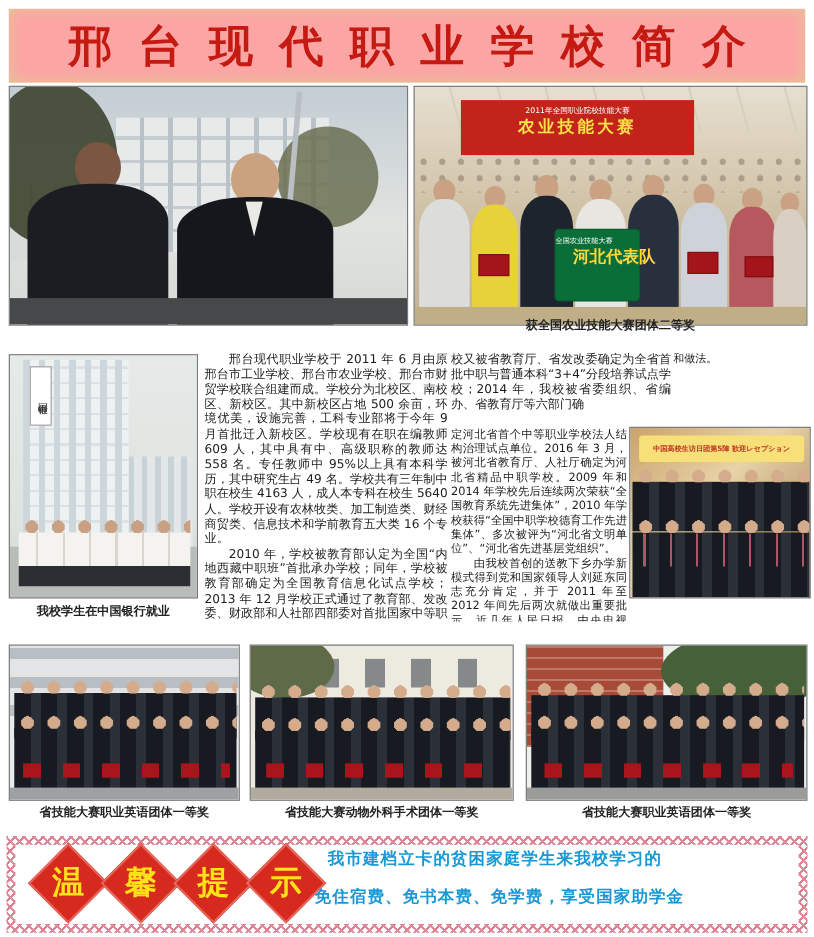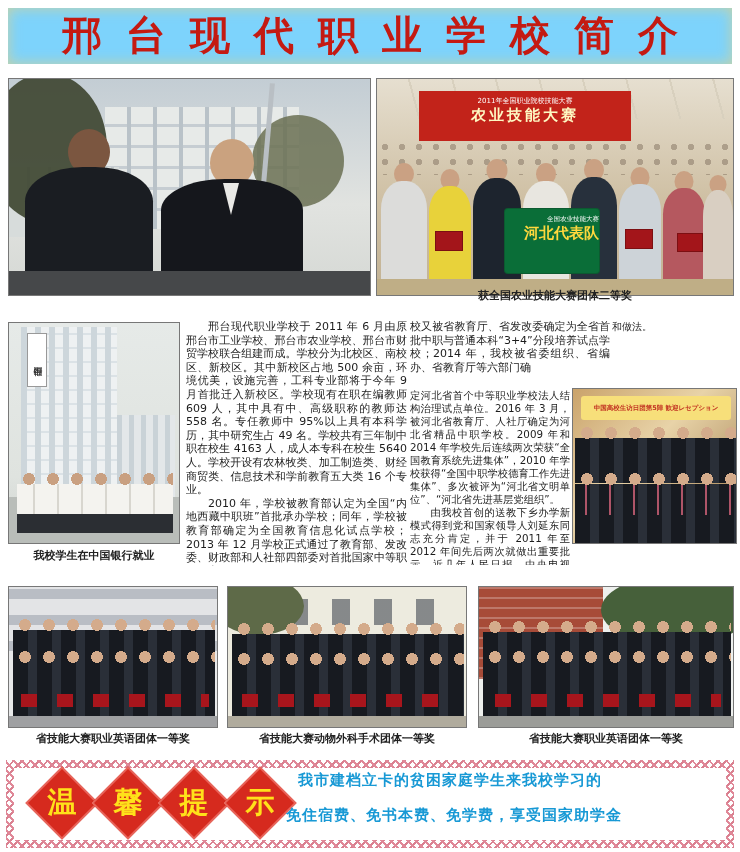--- a/index.html
+++ b/index.html
@@ -1,21 +1,21 @@
 <!DOCTYPE html>
 <html><head>
 <meta charset="utf-8">
 <style>
   html,body{margin:0;padding:0;background:#fff;}
   .page{position:relative;width:740px;height:852px;background:#ffffff;overflow:hidden;
         font-family:"DejaVu Sans",sans-serif;}
 
   
-  .title-band{position:absolute;left:8px;top:8px;width:724px;height:56px;background:#7dd3fc;
-              box-shadow:inset 0 0 14px rgba(220,210,140,.8);display:flex;justify-content:center;}
+  .title-band{position:absolute;left:8px;top:8px;width:724px;height:67px;background:#fca5a5;
+              box-shadow:inset 0 0 14px rgba(220,210,140,.8);display:flex;align-items:center;justify-content:center;}
   .title-band h1{margin:0;font-family:"DejaVu Serif",serif;font-size:40px;font-weight:bold;color:#c41a12;
                  letter-spacing:24px;text-indent:24px;white-space:nowrap;}
 
   
   .photo{position:absolute;overflow:hidden;border:1px solid #777;box-sizing:border-box;background:#ccc;}
   .abs{position:absolute;}
   .caption{position:absolute;font-size:11px;font-weight:bold;color:#222;text-align:center;line-height:13px;}
 
   .fig{position:absolute;}
   .fig .hd{position:absolute;left:50%;transform:translateX(-50%);top:0;border-radius:50%;background:#caa183;}
@@ -91,21 +91,21 @@
       <span class="abs" style="left:62px;top:44px;width:16px;height:32px;background:#e9e9e6;clip-path:polygon(0 0,100% 0,50% 100%);"></span>
     </div>
     <div class="abs" style="left:0;right:0;bottom:0;height:24px;background:#46484a;"></div>
   </div>
 
   <div class="photo" style="left:376px;top:78px;width:358px;height:218px;">
     <div class="abs" style="inset:0;background:linear-gradient(#e6dfd0,#cfc0a4 55%,#c2b294);"></div>
     <div class="abs" style="left:0;right:0;top:0;height:40px;background:repeating-linear-gradient(75deg,rgba(0,0,0,0) 0 40px,#d8d0be 40px 42px);"></div>
     <div class="abs" style="left:42px;top:12px;width:212px;height:50px;background:#c2231a;text-align:center;">
       <div style="font-size:7px;color:#fff;margin-top:5px;white-space:nowrap;">2011年全国职业院校技能大赛</div>
-      <div style="font-size:15px;font-weight:bold;color:#fef9c3;letter-spacing:3px;white-space:nowrap;">农业技能大赛</div>
+      <div style="font-size:15px;font-weight:bold;color:#fde047;letter-spacing:3px;white-space:nowrap;">农业技能大赛</div>
     </div>
     <div class="abs" style="left:0;right:0;top:62px;height:34px;opacity:.45;
          background-image:radial-gradient(circle 3px at 8px 6px,#776655 97%,rgba(0,0,0,0));background-size:17px 15px;"></div>
     <div class="fig" style="left:4px;top:84px;width:46px;height:126px;">
         <span class="hd" style="width:20px;height:22px;"></span>
         <span class="bd" style="top:18px;background:#dcdcda;"></span>
       </div>
     <div class="fig" style="left:52px;top:90px;width:42px;height:120px;">
         <span class="hd" style="width:19px;height:21px;"></span>
         <span class="bd" style="top:17px;background:#e8d23a;"></span>
@@ -127,23 +127,23 @@
         <span class="bd" style="top:17px;background:#cdd3d8;"></span>
       </div>
     <div class="fig" style="left:286px;top:92px;width:42px;height:118px;">
         <span class="hd" style="width:19px;height:21px;"></span>
         <span class="bd" style="top:17px;background:#b5585f;"></span>
       </div>
     <div class="fig" style="left:326px;top:96px;width:30px;height:114px;">
         <span class="hd" style="width:17px;height:19px;"></span>
         <span class="bd" style="top:15px;background:#d9cfc2;"></span>
       </div>
-    <div class="abs" style="left:128px;top:130px;width:94px;height:64px;background:#0a6e38;border-radius:3px;text-align:right;box-shadow:0 0 0 1px #0c5a30;">
+    <div class="abs" style="left:128px;top:130px;width:76px;height:64px;background:#0a6e38;border-radius:3px;text-align:left;box-shadow:0 0 0 1px #0c5a30;">
       <div style="font-size:6.5px;color:#fff;margin-top:6px;white-space:nowrap;">全国农业技能大赛</div>
-      <div style="font-size:15px;font-weight:bold;color:#ffd83d;white-space:nowrap;">河北代表队</div>
+      <div style="font-size:15px;font-weight:bold;color:#ffd83d;white-space:nowrap;padding-left:16px;">河北代表队</div>
     </div>
     <div class="abs" style="left:58px;top:152px;width:26px;height:18px;background:#a3151a;border:1px solid #7c0f12;"></div>
     <div class="abs" style="left:248px;top:150px;width:26px;height:18px;background:#a3151a;border:1px solid #7c0f12;"></div>
     <div class="abs" style="left:300px;top:154px;width:24px;height:17px;background:#a3151a;border:1px solid #7c0f12;"></div>
     <div class="abs" style="left:0;right:0;bottom:0;height:16px;background:#bfae86;"></div>
   </div>
   <div class="caption" style="left:376px;top:289px;width:358px;">获全国农业技能大赛团体二等奖</div>
 
   <div class="photo" style="left:8px;top:322px;width:172px;height:222px;">
     <div class="abs" style="inset:0;background:linear-gradient(#e6eae8,#dfe3df 70%,#cfd3cf);"></div>

